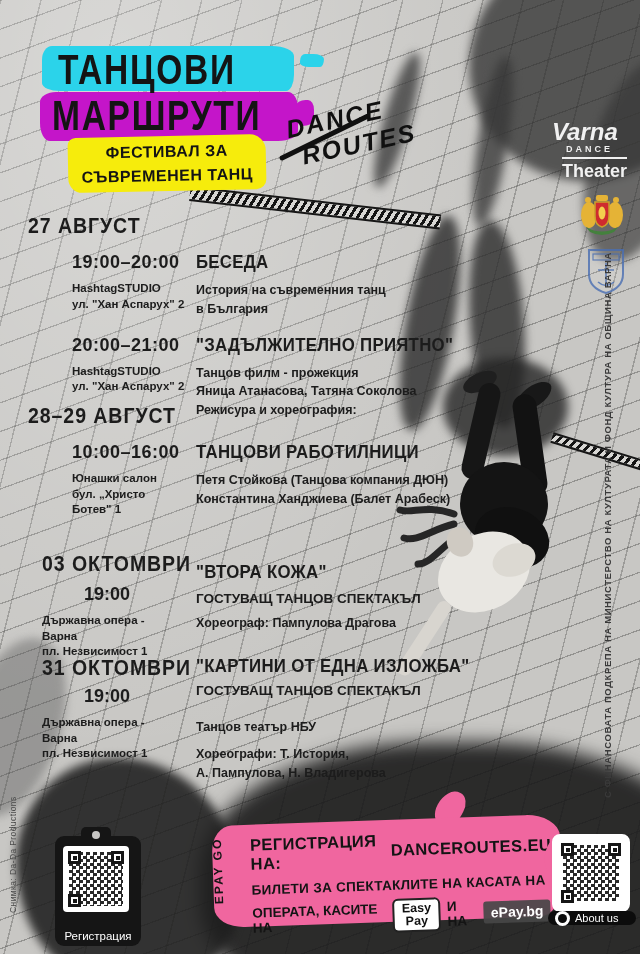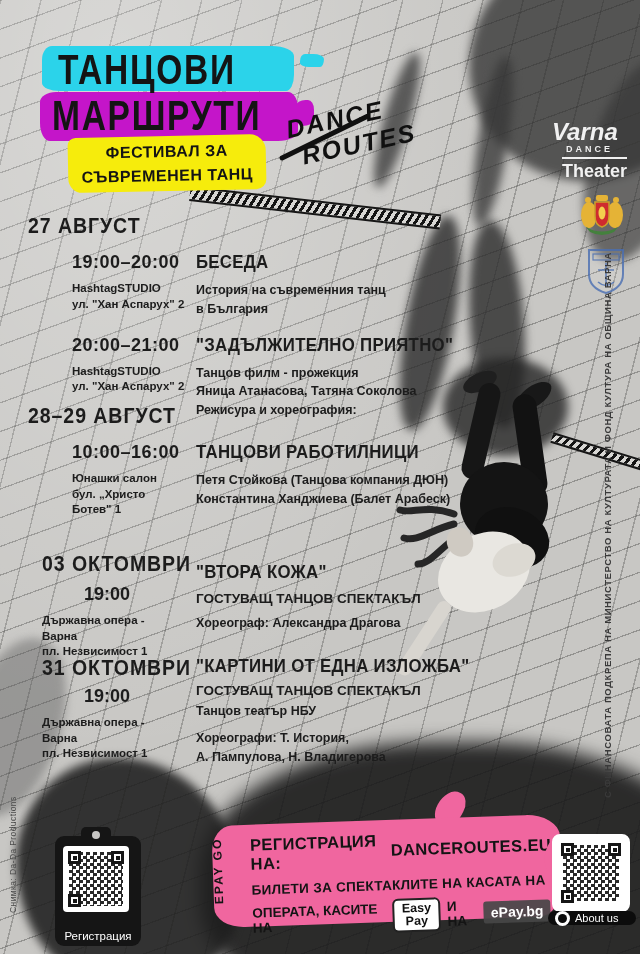--- a/index.html
+++ b/index.html
@@ -236,41 +236,41 @@
         <div class="venue">
           <div>Държавна опера -</div>
           <div>Варна</div>
           <div>пл. Незвисимост 1</div>
         </div>
       </div>
       <div class="cr" style="padding-top:10px;">
         <div class="ev-title">"ВТОРА КОЖА"</div>
         <div class="ev-sub">ГОСТУВАЩ ТАНЦОВ СПЕКТАКЪЛ</div>
         <div class="ev-lines">
-          <div>Хореограф: Александра Драгова</div>
+          <div>Хореограф: Пампулова Драгова</div>
         </div>
       </div>
     </div>
   </div>
 
   <div class="section" style="top:656px;">
     <div class="row" style="margin-top:0;">
       <div class="cl2">
         <div class="date-h" style="white-space:nowrap;">31 ОКТОМВРИ</div>
         <div class="time-c" style="margin-top:6px;">19:00</div>
         <div class="venue">
           <div>Държавна опера -</div>
           <div>Варна</div>
           <div>пл. Незвисимост 1</div>
         </div>
       </div>
       <div class="cr">
         <div class="ev-title">"КАРТИНИ ОТ ЕДНА ИЗЛОЖБА"</div>
         <div class="ev-sub" style="margin-top:6px;">ГОСТУВАЩ ТАНЦОВ СПЕКТАКЪЛ</div>
-        <div class="ev-lines" style="margin-top:4px;">
+        <div class="ev-lines" style="margin-top:20px;">
           <div>Танцов театър НБУ</div>
           <div style="margin-top:8px;">Хореографи: Т. История,</div>
           <div>А. Пампулова, Н. Владигерова</div>
         </div>
       </div>
     </div>
   </div>
 
   <div class="v-credit" style="left:602px;top:378px;height:420px;">С ФИНАНСОВАТА ПОДКРЕПА НА МИНИСТЕРСТВО НА КУЛТУРАТА И ФОНД КУЛТУРА НА ОБЩИНА ВАРНА</div>
   <div class="photo-credit" style="left:8px;top:788px;height:125px;">Снимка: Da-Da Productions</div>

